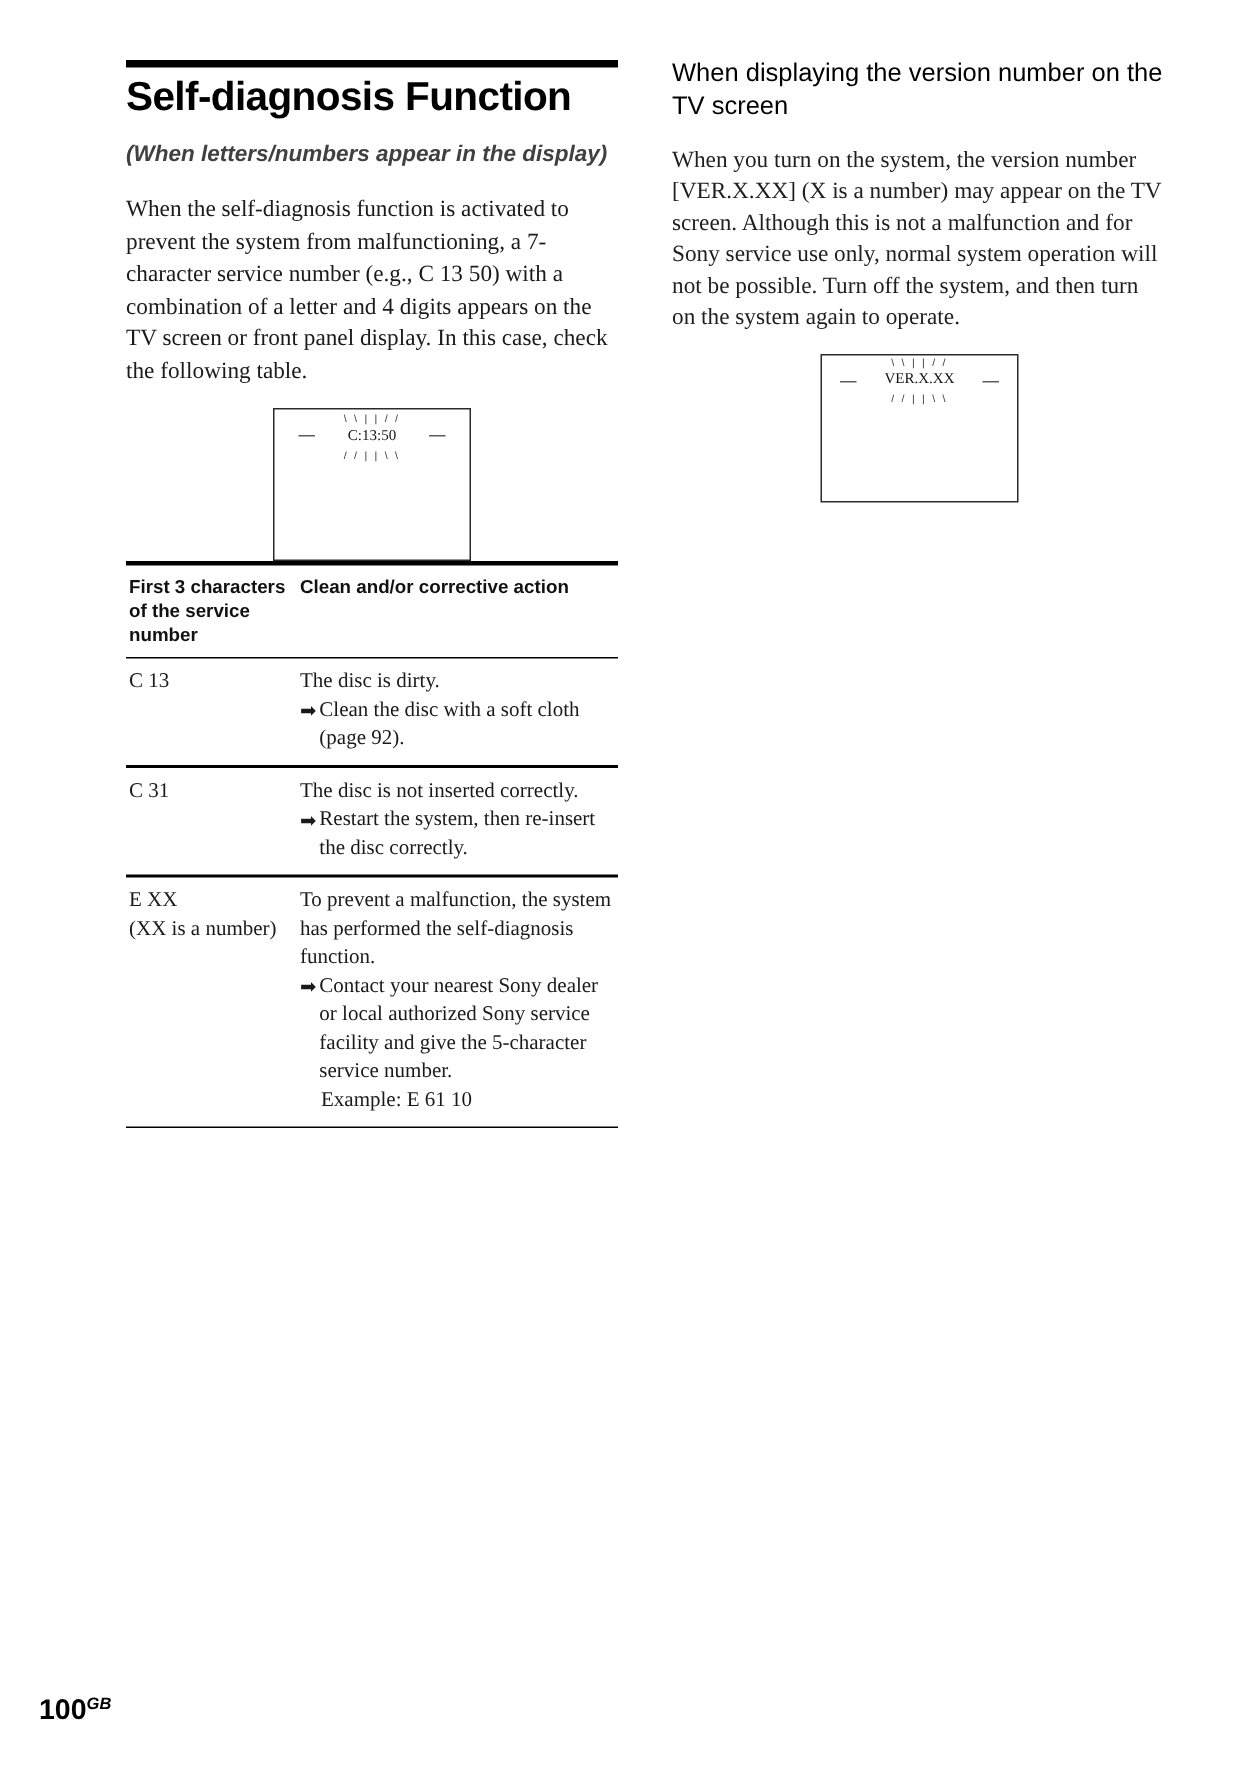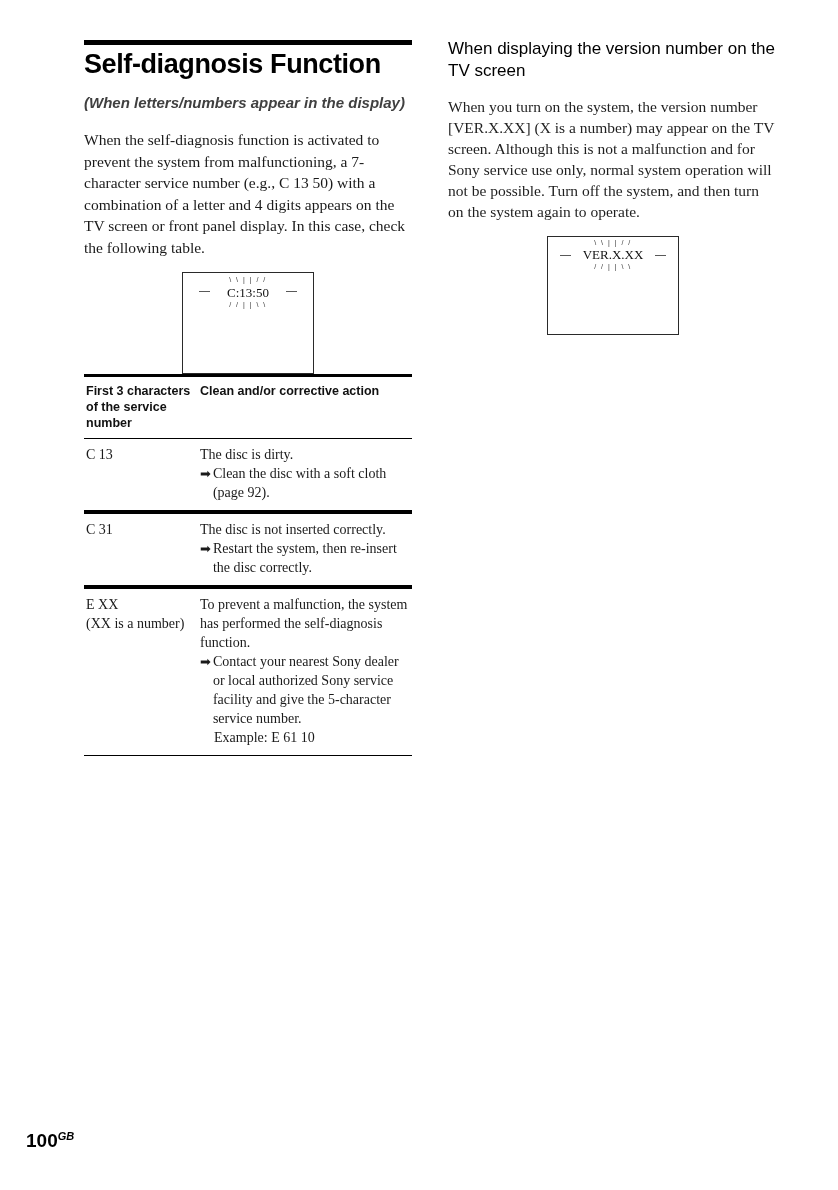--- a/index.html
+++ b/index.html
@@ -81,21 +81,21 @@
   }
   .tv-left { width: 130px; height: 100px; }
   .tv-right { width: 130px; height: 97px; }
 
   .tv-text {
     position: absolute;
     left: 0;
     width: 100%;
     text-align: center;
     font-family: "Liberation Serif", serif;
-    font-size: 13px;
+    font-size: 10px;
     letter-spacing: 0px;
     color: #111;
     white-space: nowrap;
   }
   .tv-left .tv-text { top: 12px; }
   .tv-right .tv-text { top: 10px; }
 
   .sparkle {
     position: absolute;
     left: 0;
@@ -139,21 +139,21 @@
     font-family: "Liberation Sans", sans-serif;
     font-size: 12.5px;
     line-height: 16px;
     font-weight: bold;
     border-top: 3px solid #000;
     border-bottom: 1px solid #000;
     padding-top: 6px;
     padding-bottom: 7px;
   }
   table.svc tbody td {
-    border-bottom: 4px solid #000000;
+    border-bottom: 2px solid #000000;
     font-size: 14px;
     line-height: 19px;
     color: #1a1a1a;
   }
   table.svc tbody tr:last-child td {
     border-bottom: 1px solid #000;
   }
   .col-code { width: 108px; }
   .arrow-line {
     display: flex;

